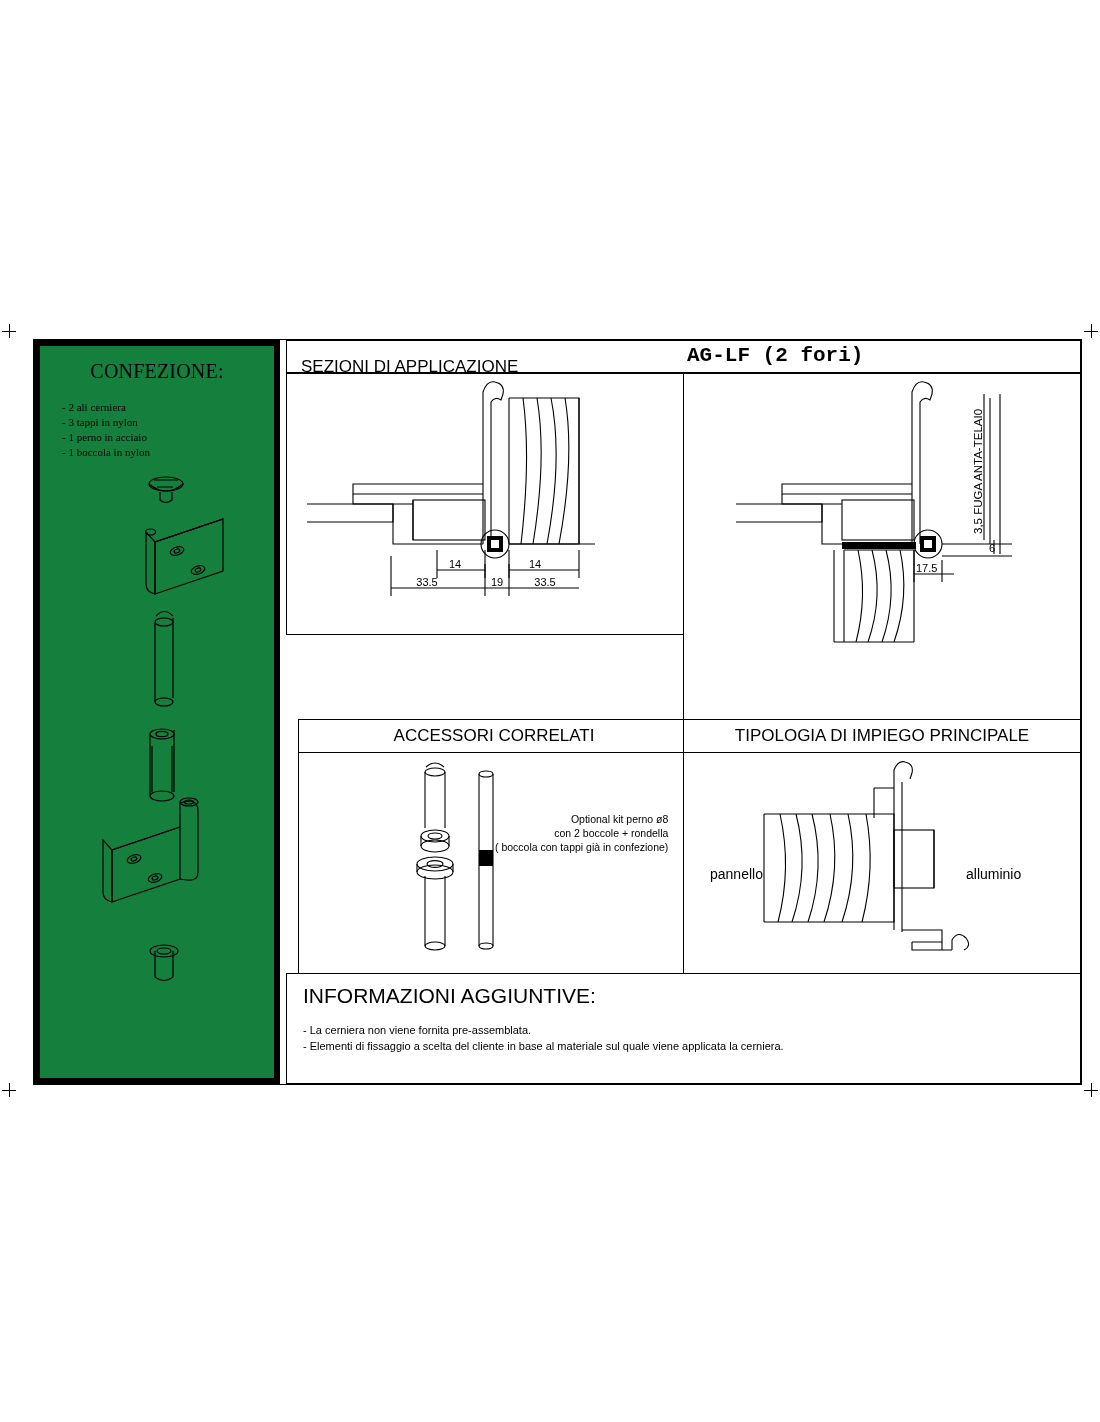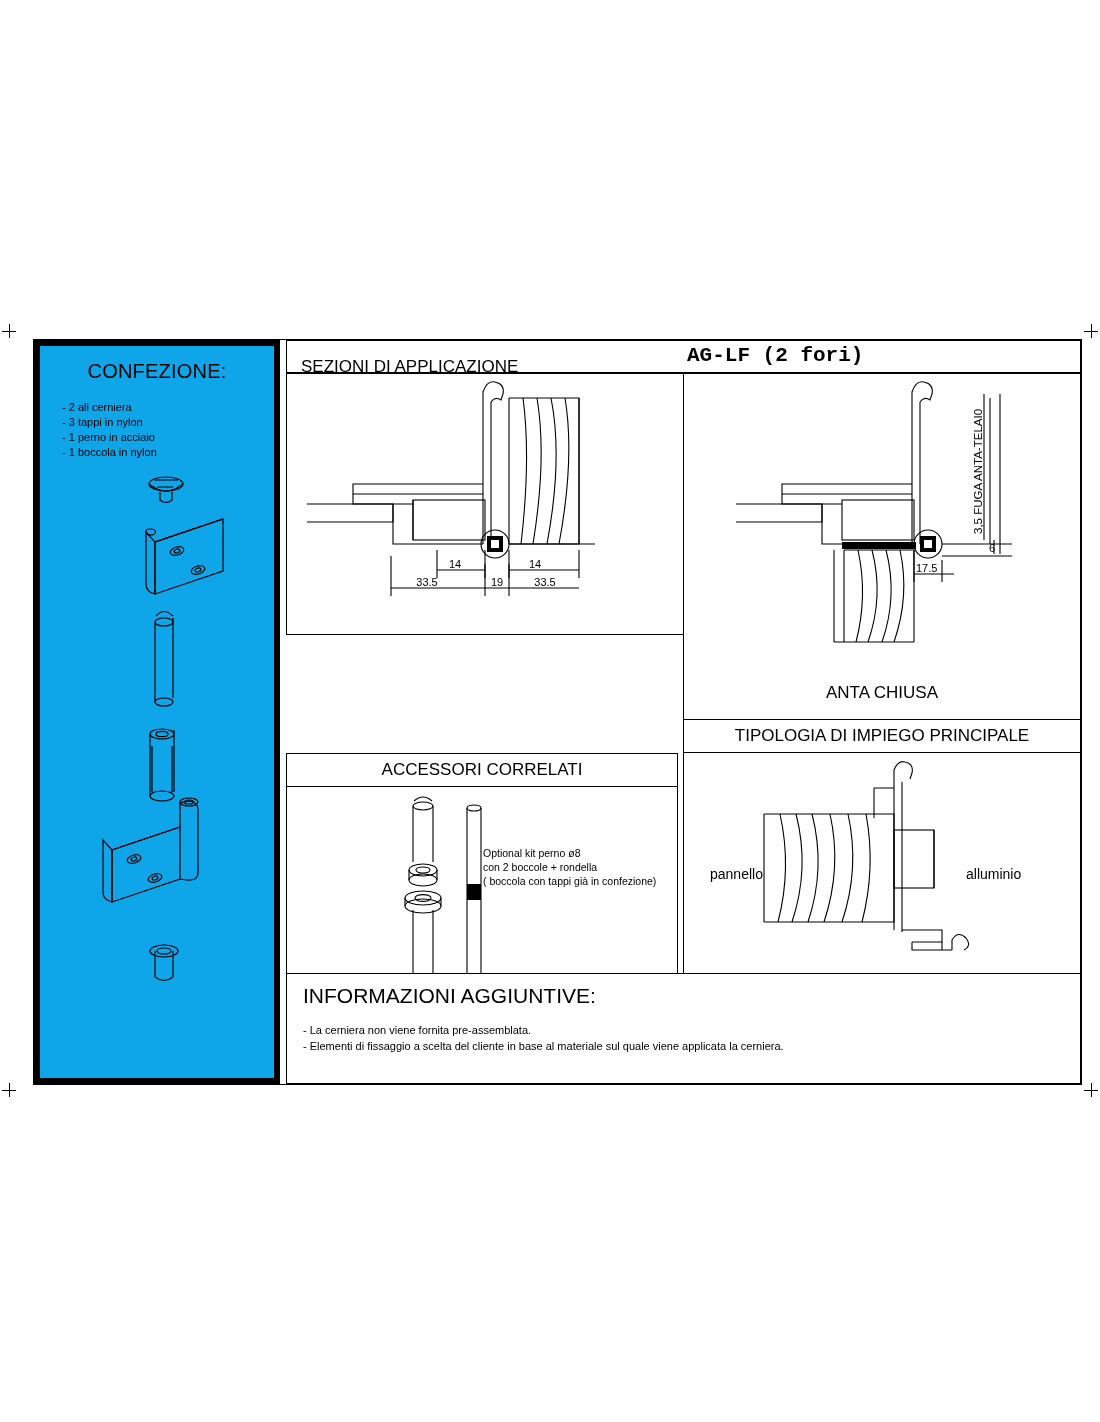--- a/index.html
+++ b/index.html
@@ -9,47 +9,47 @@
 
   
   .crop{position:absolute;background:#000;}
   .crop.h{width:14px;height:1px;}
   .crop.v{width:1px;height:14px;}
 
   
   .outer{position:absolute;left:33px;top:339px;width:1047px;height:744px;border:1px solid #000;}
 
   
-  .pack{position:absolute;left:0px;top:0px;width:246px;height:744px;border:6px solid #000;box-sizing:border-box;background:#0ea5e9;}
+  .pack{position:absolute;left:0px;top:0px;width:246px;height:744px;border:6px solid #000;box-sizing:border-box;background:#15803d;font-family:Liberation Serif, serif;}
   .pack-title{position:absolute;left:0;top:14px;width:100%;text-align:center;font-size:20px;letter-spacing:.2px;}
   .pack-list{position:absolute;left:22px;top:54px;font-size:11px;line-height:15px;}
 
   .pack-art{position:absolute;left:0;top:100px;width:246px;height:630px;}
 
   
   .blk{position:absolute;border:1px solid #000;box-sizing:border-box;background:#fff;}
   .hdr{position:absolute;left:0;top:0;width:100%;height:33px;border-bottom:1px solid #000;box-sizing:border-box;}
   .hdr span{position:absolute;top:6px;font-size:17px;}
 
   #sec-head{left:252px;top:0px;width:795px;height:33px;}
   #sec-head .t1{position:absolute;left:14px;top:16px;font-size:17px;}
   #sec-head .t2{position:absolute;left:400px;top:3px;font-size:21px;font-weight:bold;font-family:Liberation Mono, monospace;}
 
   #sec-open{left:252px;top:33px;width:398px;height:262px;}
   #sec-closed{left:649px;top:33px;width:398px;height:347px;}
   .cap{position:absolute;bottom:16px;width:100%;text-align:center;font-size:17px;}
 
-  #acc{left:252px;top:379px;width:392px;height:255px;margin-top:34px;}
+  #acc{left:264px;top:379px;width:392px;height:255px;}
   #tip{left:649px;top:379px;width:398px;height:255px;}
 
   #info{left:252px;top:633px;width:795px;height:111px;}
   #info .ititle{position:absolute;left:16px;top:10px;font-size:21px;}
   #info .ilist{position:absolute;left:16px;top:48px;font-size:11px;line-height:16px;}
 
-  .acc-note{position:absolute;left:196px;top:92px;font-size:10.5px;line-height:14px;}
+  .acc-note{position:absolute;left:196px;top:92px;font-size:10.5px;line-height:14px;text-align:right;}
 
   .lbl-pannello{position:absolute;left:26px;top:146px;font-size:14px;}
   .lbl-alluminio{position:absolute;left:282px;top:146px;font-size:14px;}
 
   
   .edge{position:absolute;left:1063px;top:975px;font-size:11px;font-weight:bold;
         transform:rotate(-90deg);transform-origin:left top;white-space:nowrap;}
 
   svg{display:block;}
   .ln{stroke:#000;fill:none;}
@@ -215,21 +215,20 @@
           <path d="M310 166 l0 14"></path>
           <path d="M230 176 l0 32 M258 186 l0 22"></path>
           <path d="M230 200 l40 0"></path>
         </g>
         <g font-size="11" font-family="Liberation Sans, sans-serif">
           <text x="232" y="198">17.5</text>
           <text x="305" y="178">6</text>
           <text transform="translate(298,160) rotate(-90)" font-size="11.5">3,5  FUGA ANTA-TELAI0</text>
         </g>
       </svg>
-      <div class="cap">ANTA CHIUSA</div>
     </div>
 
     <div class="blk" id="acc">
       <div class="hdr">
         <span style="left:0;width:100%;text-align:center;">ACCESSORI CORRELATI</span>
       </div>
       <svg width="200" height="215" viewBox="0 0 200 215" style="position:absolute;left:96px;top:38px;">
         <g class="ln" stroke-width="1.1">
 
           <path d="M30 14 v56 M50 14 v56"></path>

